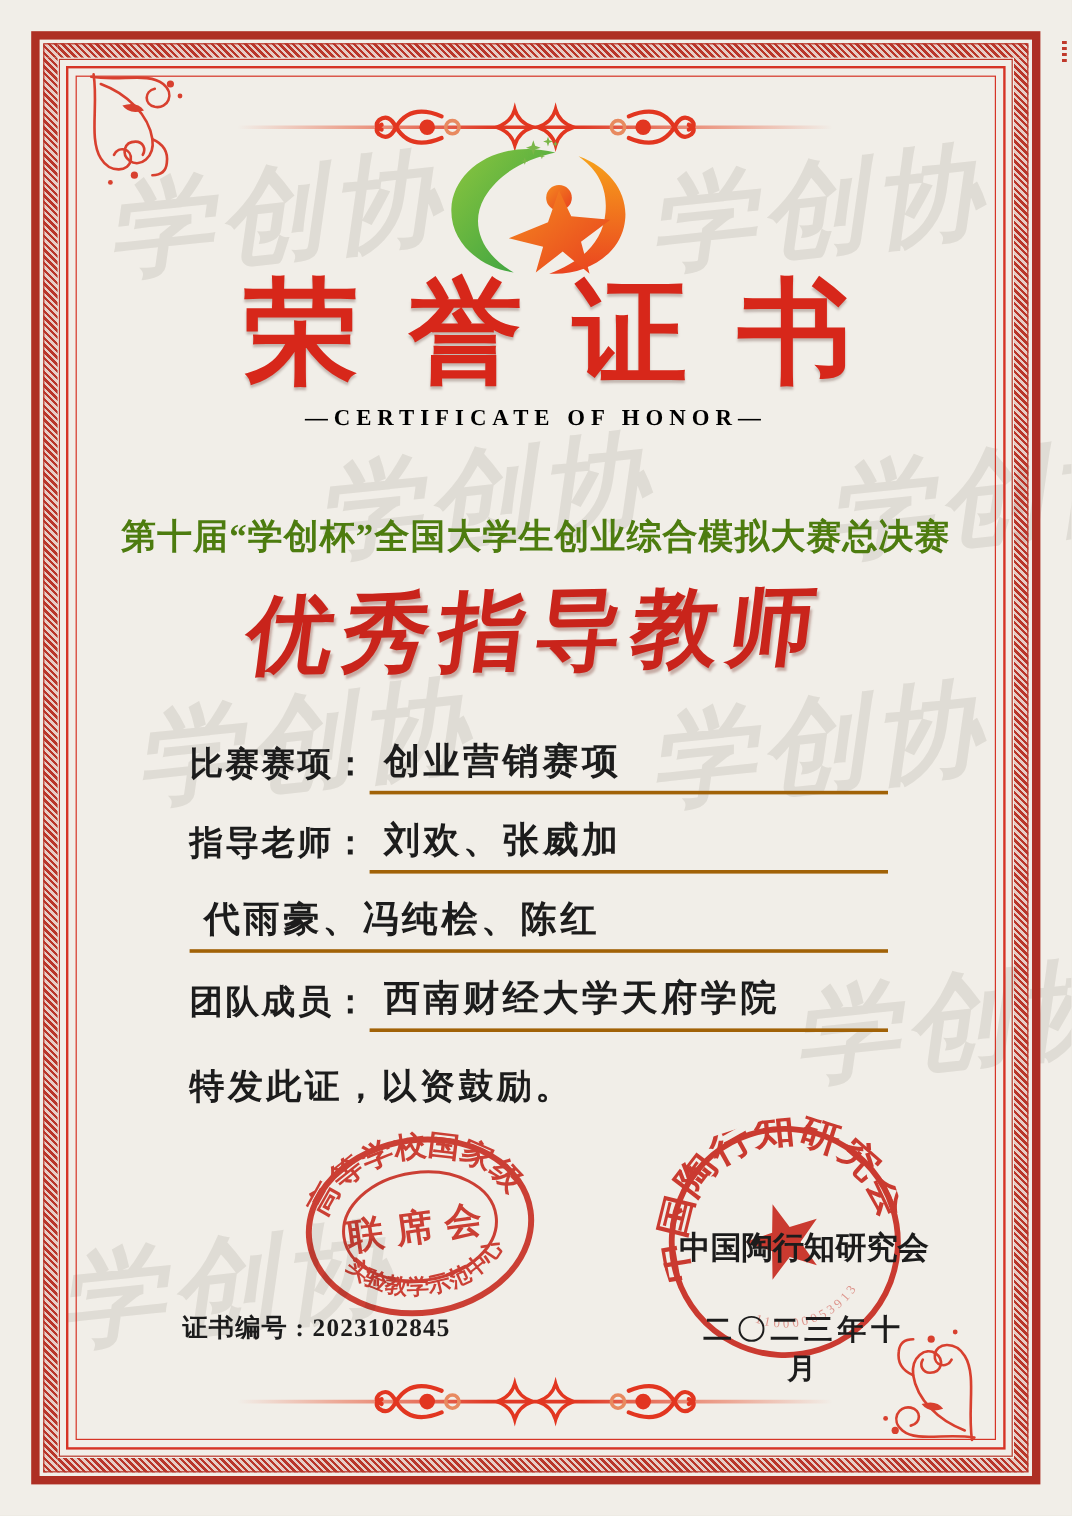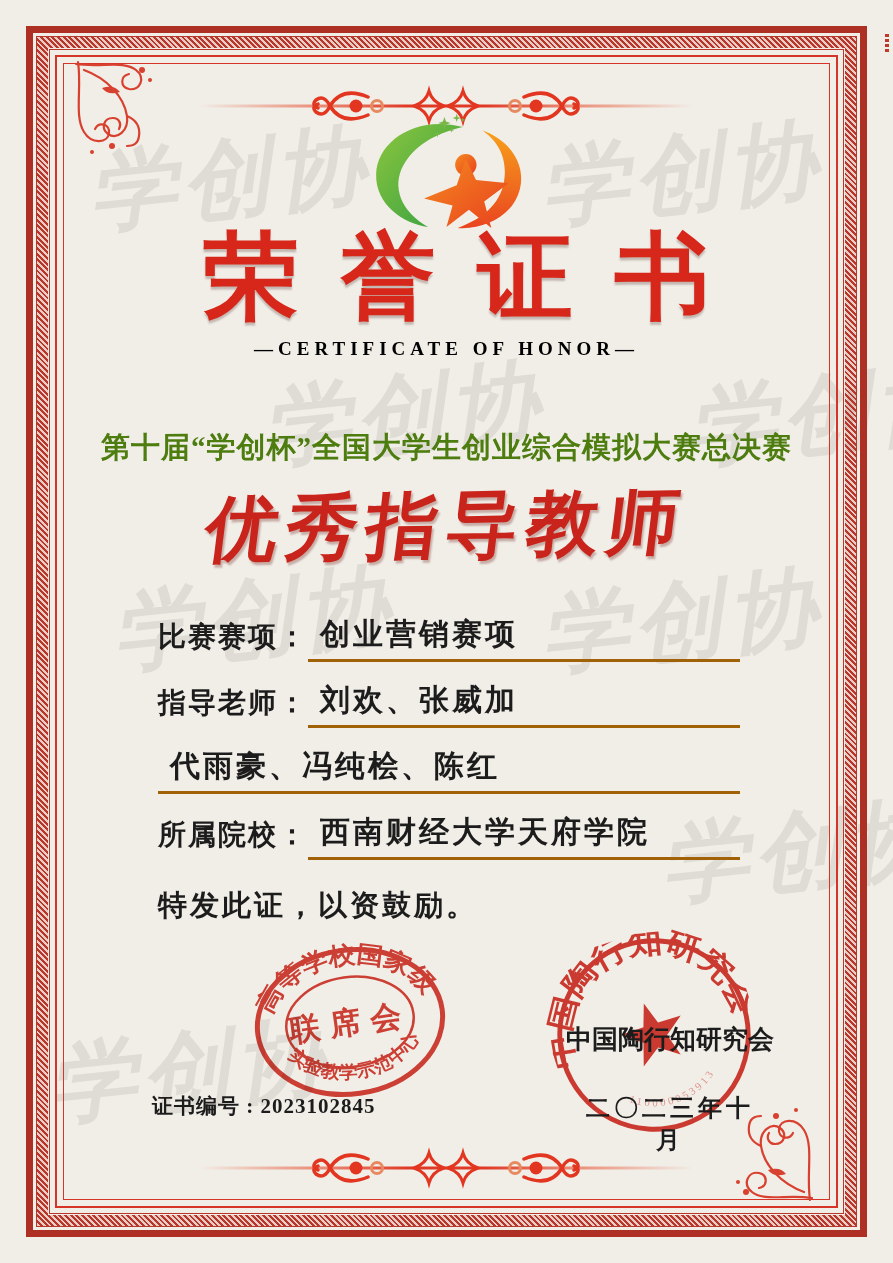--- a/index.html
+++ b/index.html
@@ -175,21 +175,21 @@
       <span class="field-value">创业营销赛项</span>
     </div>
     <div class="field-row">
       <span class="field-label">指导老师：</span>
       <span class="field-value">刘欢、张威加</span>
     </div>
     <div class="field-row">
       <span class="field-value">代雨豪、冯纯桧、陈红</span>
     </div>
     <div class="field-row">
-      <span class="field-label">所属院校：</span>
+      <span class="field-label">团队成员：</span>
       <span class="field-value">西南财经大学天府学院</span>
     </div>
   </div>
 
   <div class="closing">特发此证，以资鼓励。</div>
 
   <svg class="seal-left" viewBox="-100 -80 200 160">
     <ellipse rx="93" ry="72" fill="none" stroke="#d2291d" stroke-width="5"></ellipse>
     <ellipse rx="64" ry="45" fill="none" stroke="#d2291d" stroke-width="2.5"></ellipse>
     <path id="sealTopArc" d="M -80,0 A 80,59 0 1 1 80,0" fill="none"></path>

